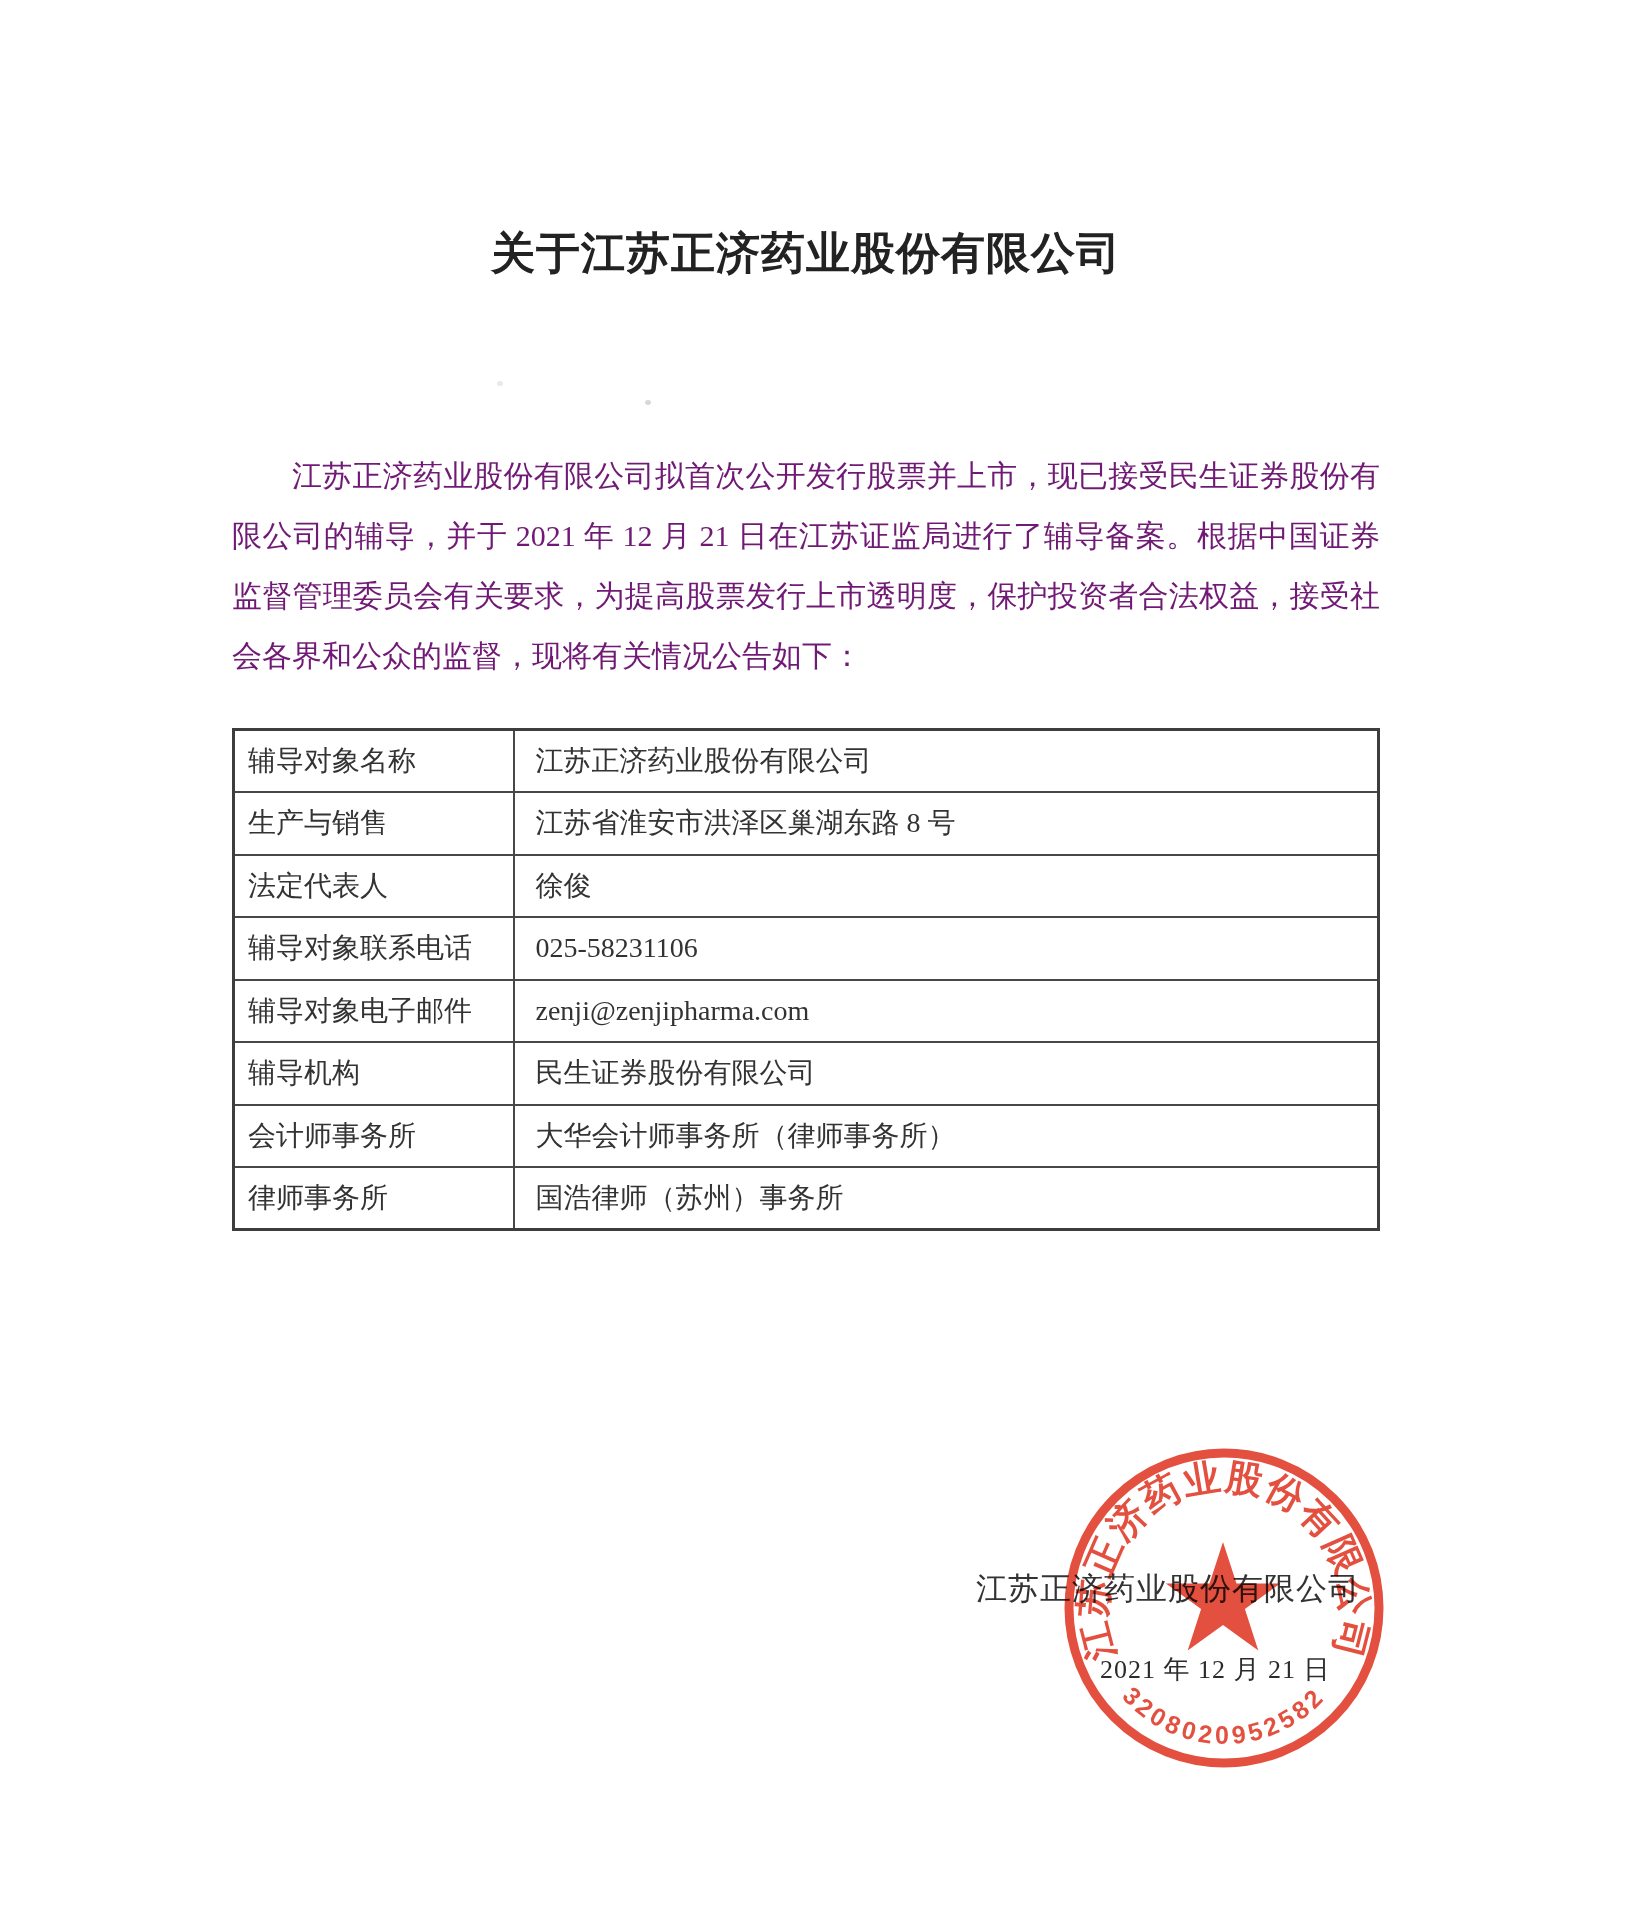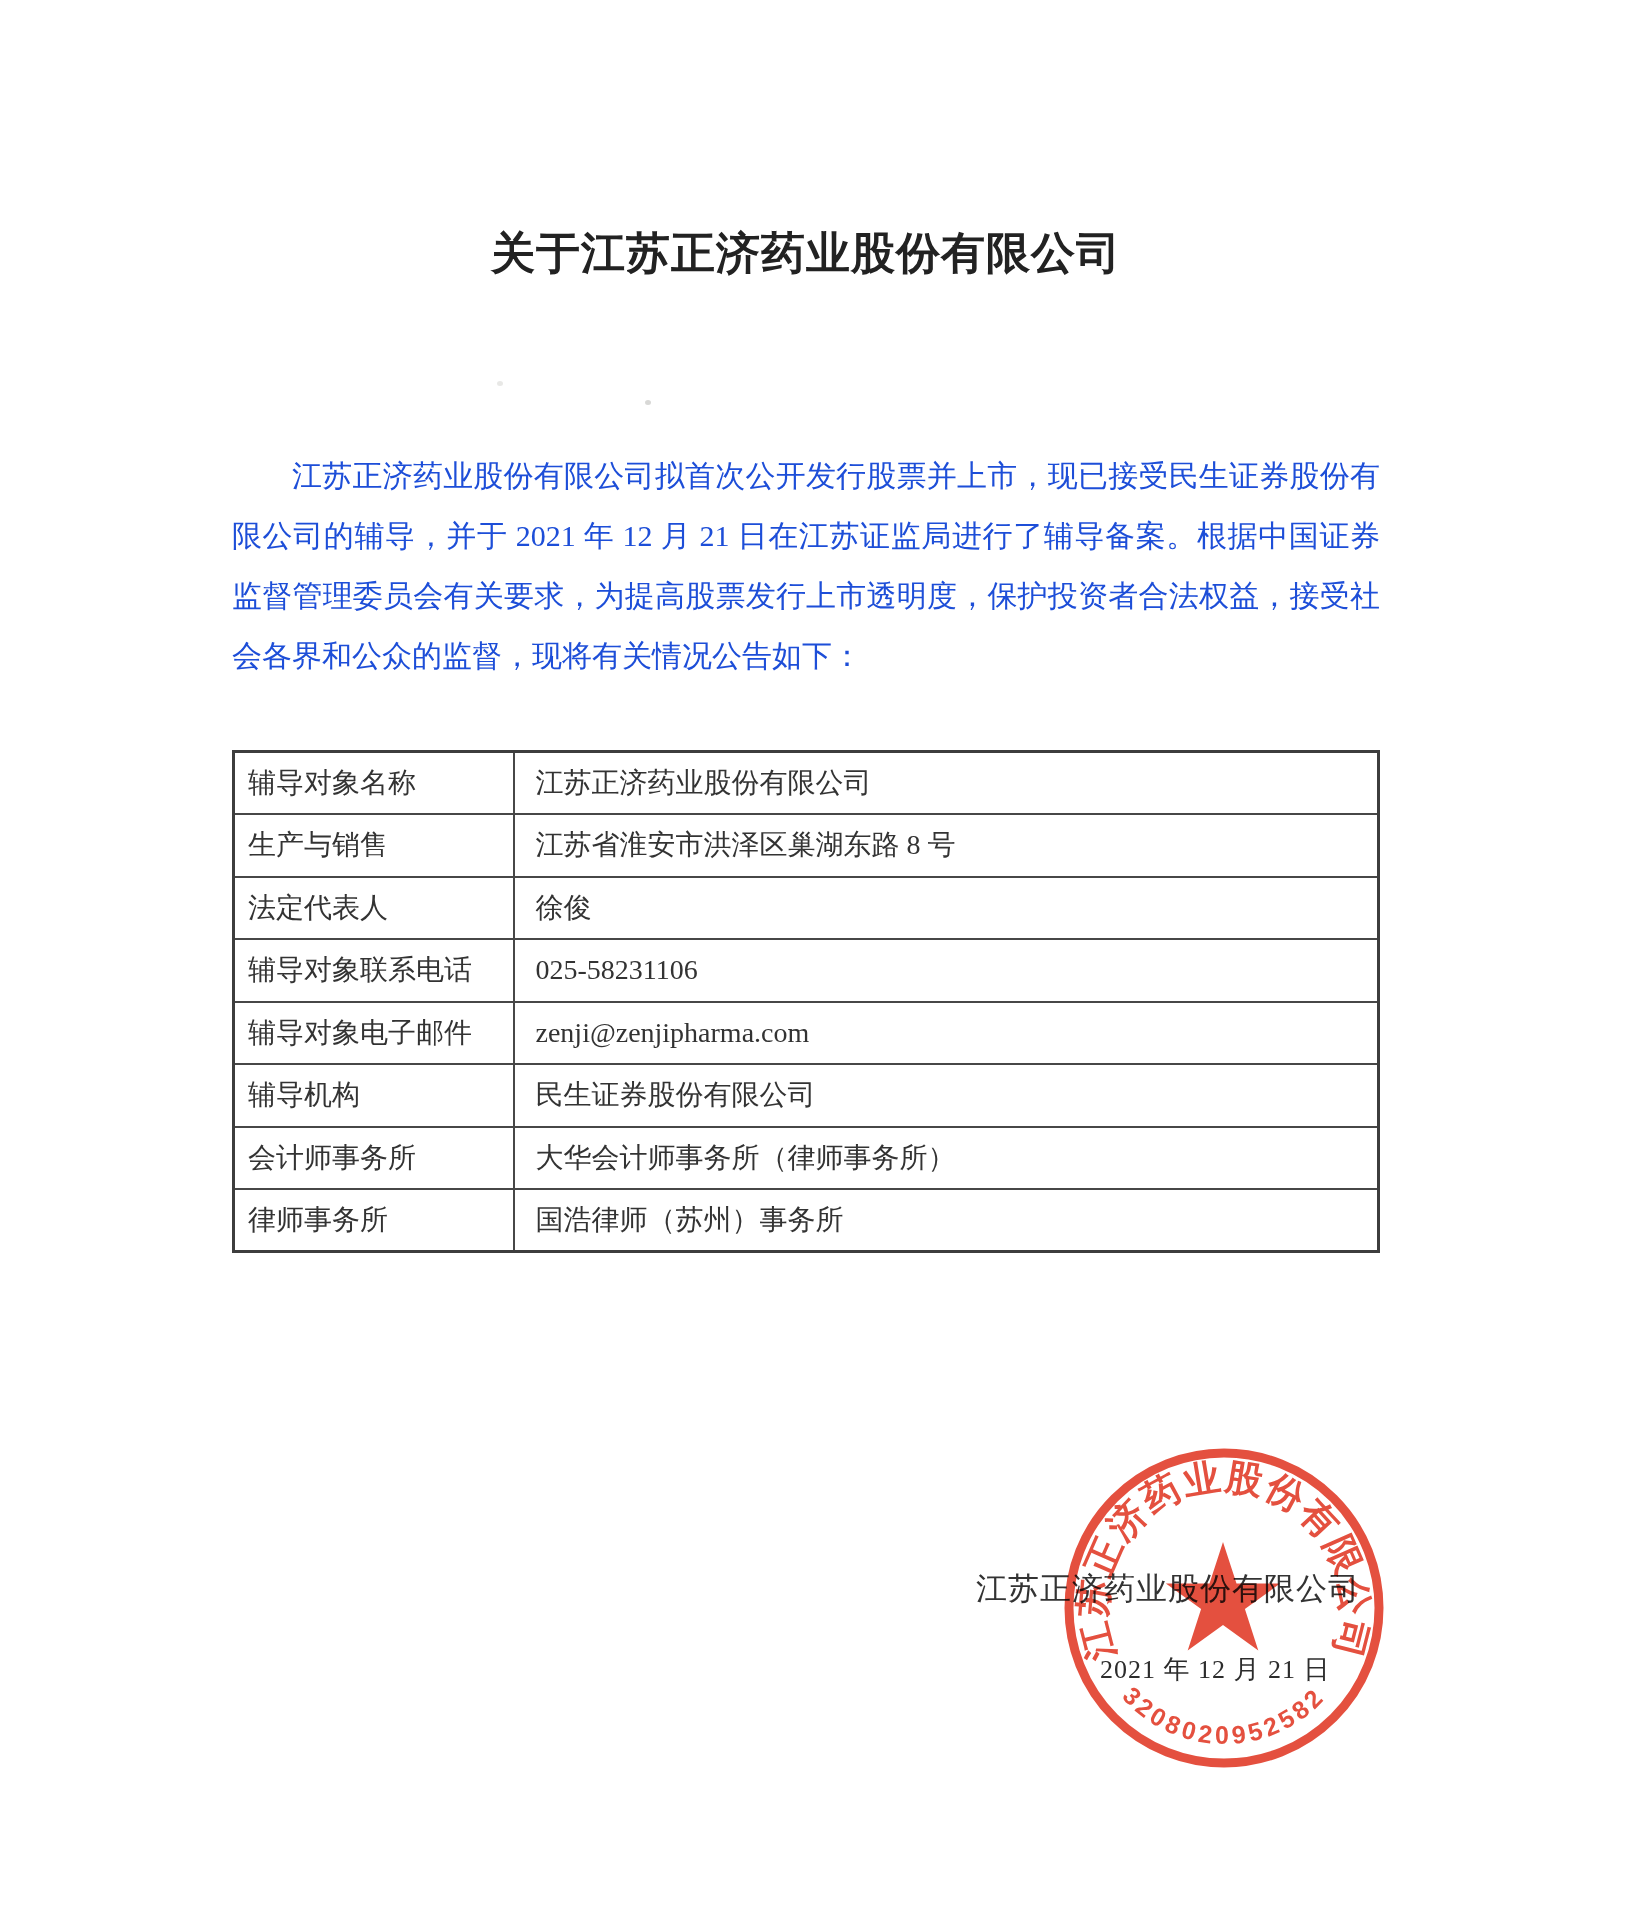--- a/index.html
+++ b/index.html
@@ -29,33 +29,32 @@
   .intro {
     position: absolute;
     left: 232px;
     top: 446px;
     width: 1148px;
     font-size: 30px;
     line-height: 60px;
     text-align: justify;
     text-justify: inter-ideograph;
     text-indent: 2em;
-    color: #1d4ed8;
+    color: #701a75;
   }
   table.info {
     position: absolute;
     left: 232px;
     top: 728px;
     width: 1148px;
     border-collapse: collapse;
     table-layout: fixed;
     border: 3px solid var(--border);
     font-size: 28px;
     color: #333333;
-    margin-top: 22px;
   }
   table.info td {
     border: 2px solid #474747;
     height: 62.5px;
     vertical-align: middle;
     white-space: nowrap;
     overflow: hidden;
   }
   td.t-label { width: 280px; padding-left: 13px; }
   td.t-value { padding-left: 21px; }

